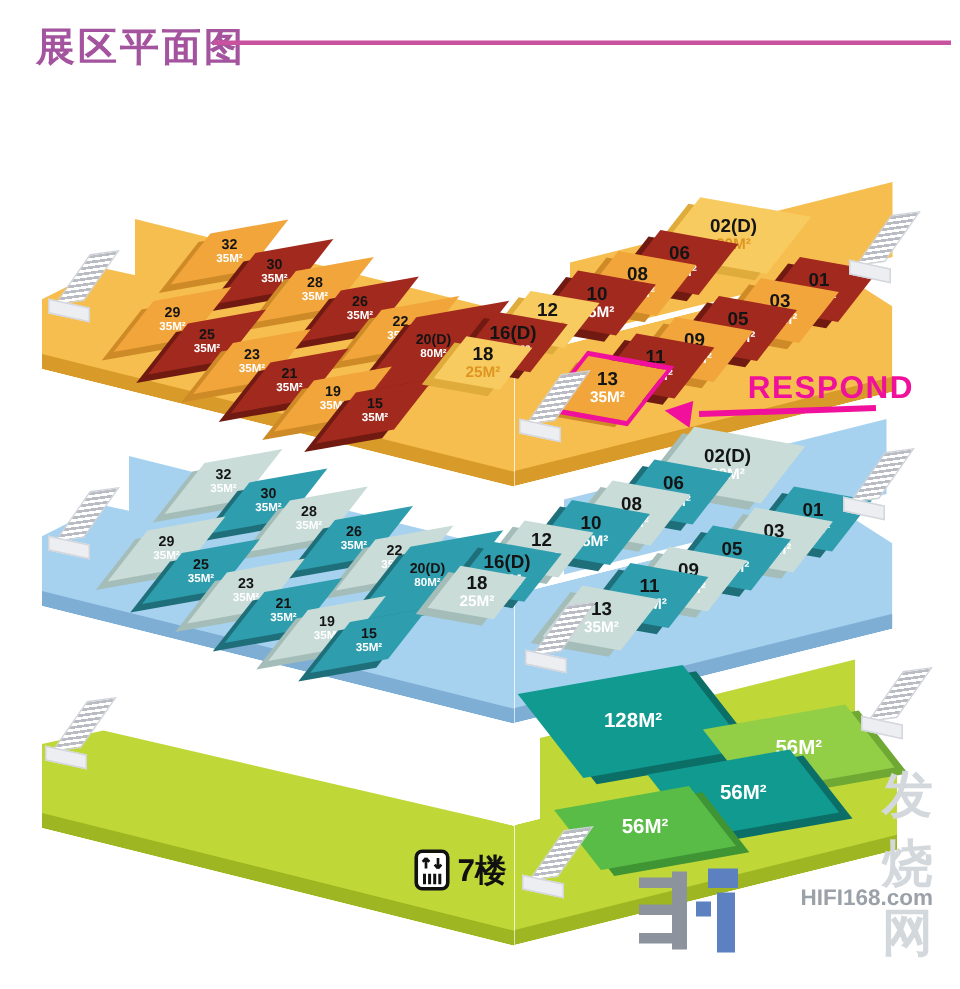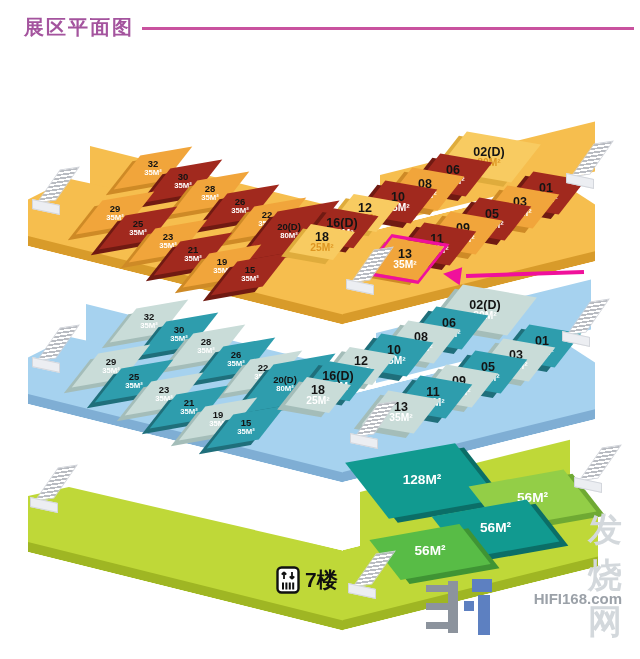--- a/index.html
+++ b/index.html
@@ -1,19 +1,19 @@
 <!DOCTYPE html>
 <html><head>
 <meta charset="utf-8">
 <style>
   html,body{margin:0;padding:0;background:#fff;font-family:"Liberation Sans",sans-serif;}
   #stage{position:relative;width:640px;height:659px;background:#fff;overflow:hidden;}
 
   
-  .title{position:absolute;left:24px;top:14px;font-size:20px;font-weight:800;color:#a4549e;letter-spacing:2px;}
+  .title{position:absolute;left:24px;top:14px;font-size:26px;font-weight:800;color:#a4549e;letter-spacing:2px;}
   .title-rule{position:absolute;left:142px;top:27px;width:492px;height:3px;background:#c9529f;}
 
   
   .floor,.booths{position:absolute;inset:0;}
 
   
   .plat,.patch{position:absolute;transform-origin:left top;}
   .f9 .plat,.f9 .patch{background:#f6be4e;border-bottom:10px solid #d89b2a;}
   .f8 .plat,.f8 .patch{background:#a6d2ef;border-bottom:10px solid #7faed4;}
   .f7 .plat,.f7 .patch{background:#bfd838;border-bottom:10px solid #9fb623;}
@@ -474,20 +474,21 @@
             <rect x="9.4" y="16.5" width="2" height="7"></rect>
             <rect x="12.8" y="16.5" width="2" height="7"></rect>
             <rect x="16.2" y="16.5" width="2" height="7"></rect>
           </g>
       </svg>
       <span>7楼</span>
     </div>
   </section>
 
   <div class="respond">
+    <div>RESPOND</div>
   </div>
   <div class="arr-shaft"></div>
   <div class="arr-head"></div>
 
   <div class="wm">
     <div class="wm-logo">
       <i class="lg-gray" style="left:22px;top:2px;width:10px;height:52px;"></i>
       <i class="lg-gray" style="left:0;top:6px;width:24px;height:7px;"></i>
       <i class="lg-gray" style="left:0;top:24px;width:24px;height:7px;"></i>
       <i class="lg-gray" style="left:0;top:43px;width:24px;height:7px;"></i>

